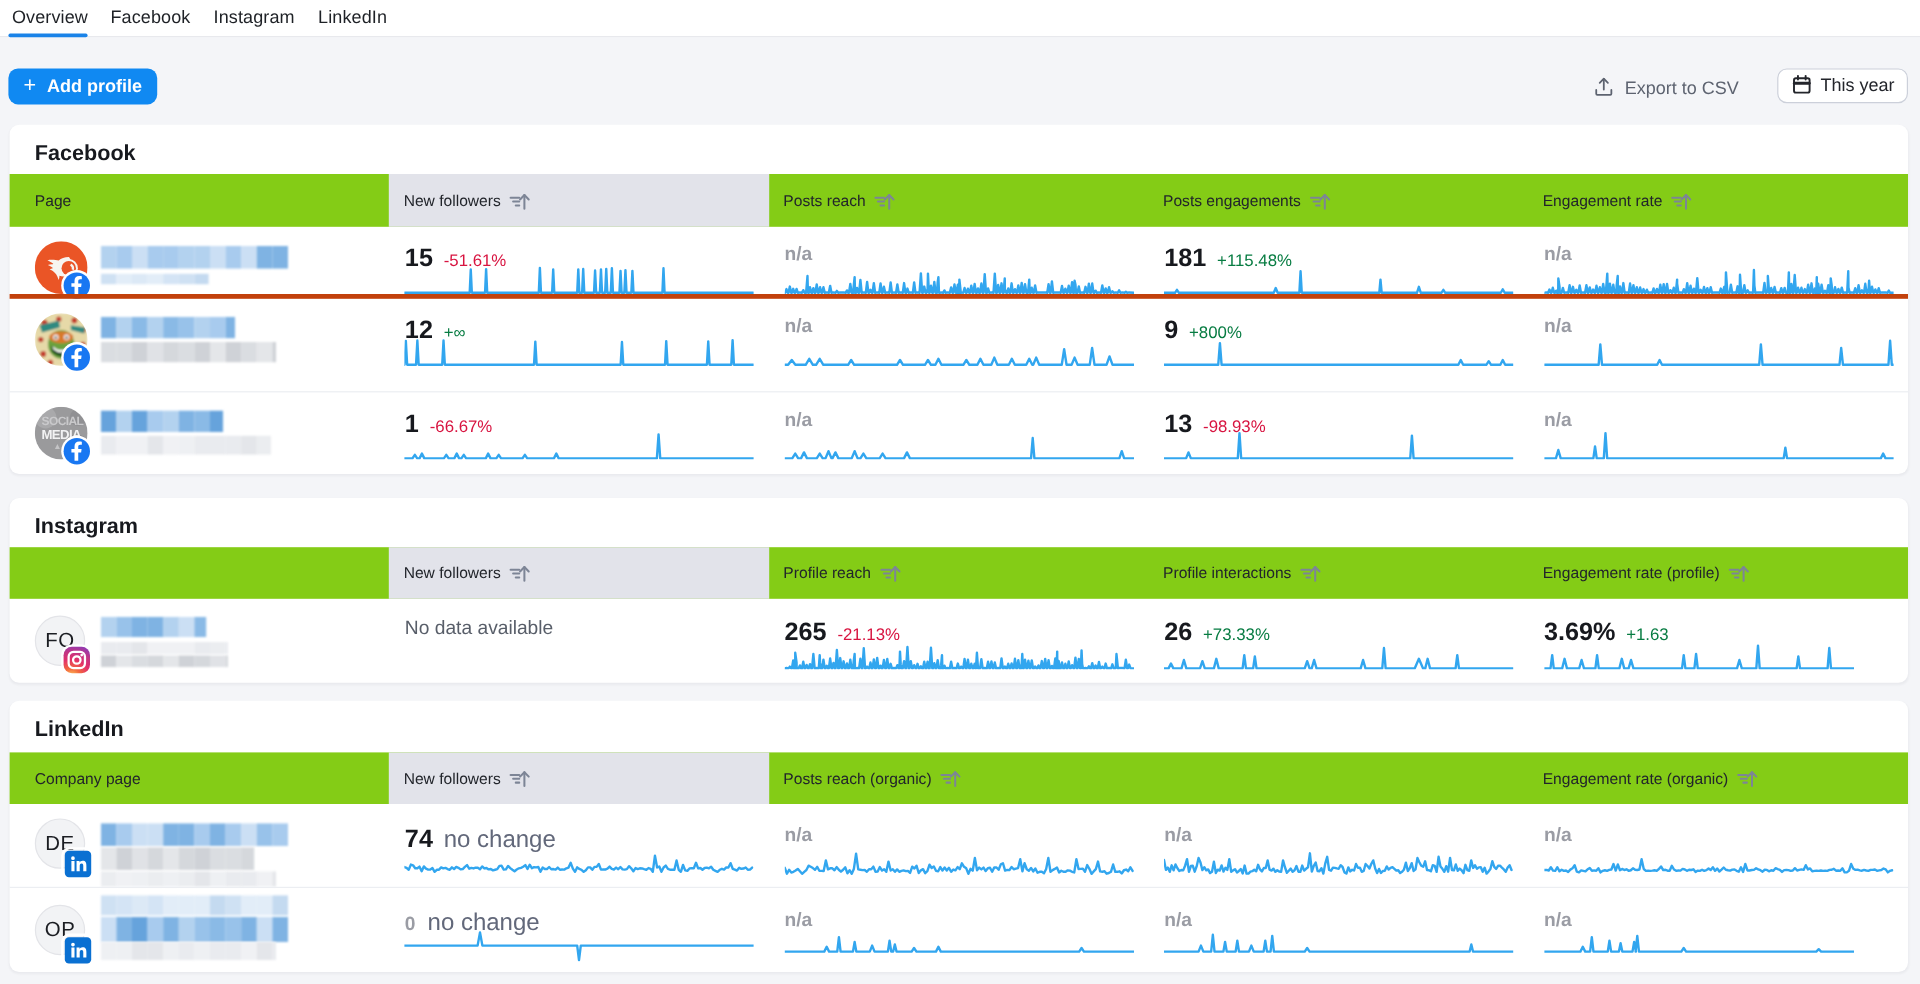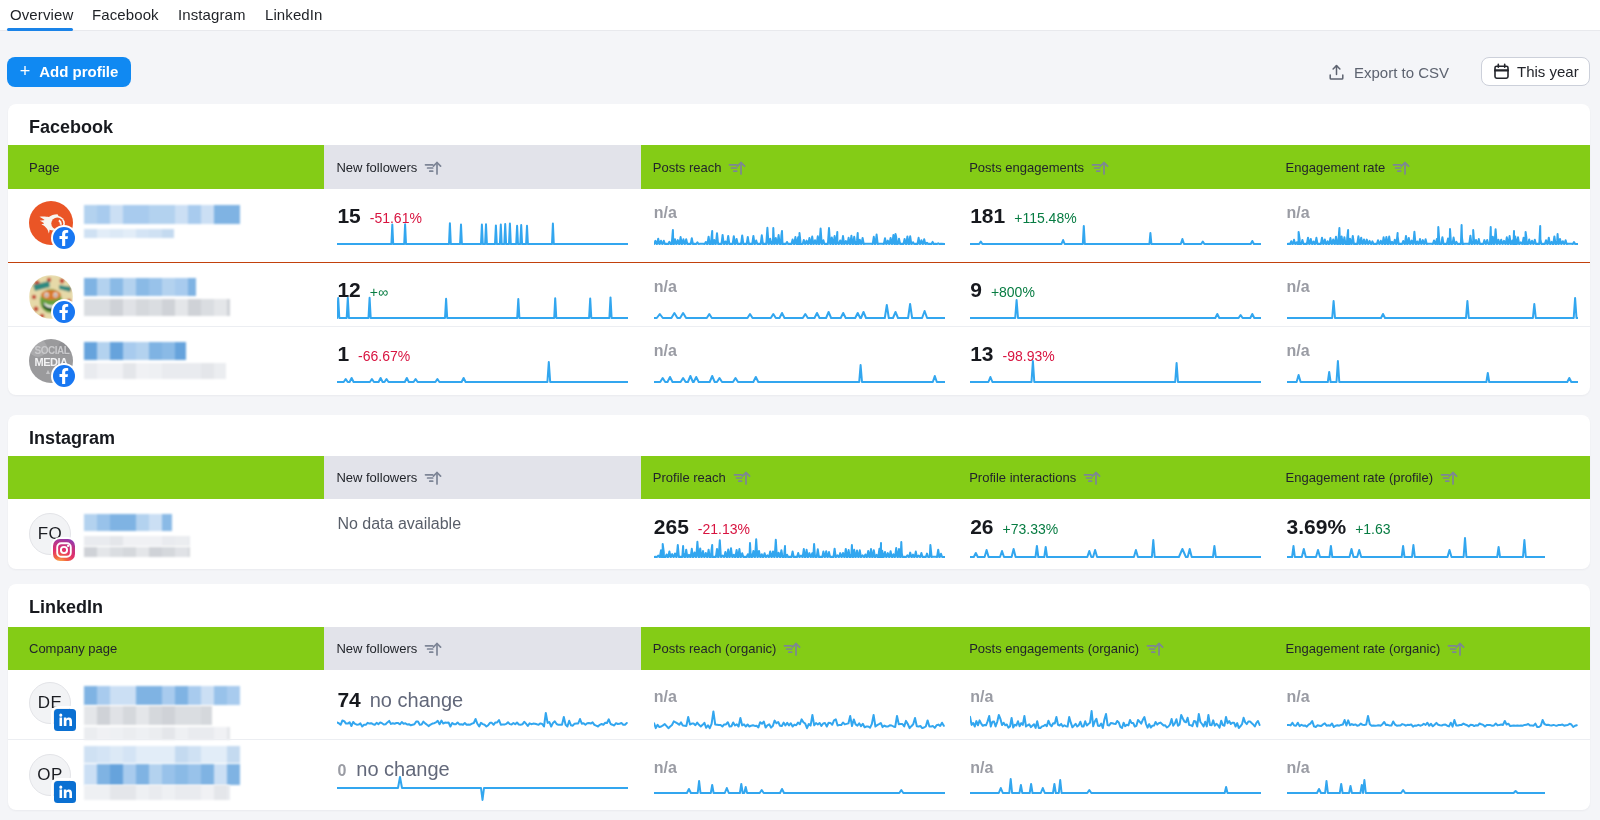--- a/index.html
+++ b/index.html
@@ -161,21 +161,21 @@
             <path d="M0,23 L9.2,23 L10.8,20.5 L12.4,23 L91.5,23 L93.1,19 L94.7,23 L112.8,23 L113.8,5 L114.8,23 L179.4,23 L180.4,12 L181.4,23 L210.8,23 L212.4,18 L214,23 L231.2,23 L232.8,20.5 L234.4,23 L280.7,23 L282.3,20 L283.9,23 L291,23" fill="none" stroke="#32a6ef" stroke-width="2" stroke-linejoin="round" stroke-linecap="round"></path>
           </svg></div>
       </div>
       <div class="cell" style="left:1265.6px;width:316.4px">
         <div class="vrow" style="top:15px"><span class="na">n/a</span></div>
         <div class="sprow" style="top:32px"><svg class="spark" width="291" height="24" viewBox="0 0 291 24">
             <path d="M0,23 L1.4,22.7 L3.1,23 L4.2,20.3 L5.3,23 L5.9,23 L7,18.8 L8.1,23 L8.7,23 L9.8,21.2 L10.4,23 L10.9,23 L11.5,23 L11.6,11 L12.6,17.9 L12.8,23 L13.7,23 L14.3,23 L15.4,18.9 L16.5,23 L18.2,22.7 L19.9,23 L21,16.7 L22.1,23 L22.7,23 L23.8,18 L24.9,23 L25.5,23 L26.6,20.5 L27.7,23 L28.3,23 L29.4,16.8 L30.5,23 L32.2,22.7 L33.9,23 L35,16.7 L36.1,23 L36.7,23 L37.8,18.5 L38.9,23 L39.5,23 L40.6,20.3 L41.7,23 L42.3,23 L43.4,17.1 L44.5,23 L45.1,23 L46.2,18.4 L47.3,23 L47.9,23 L49,15.7 L50.1,23 L50.7,23 L51.2,23 L51.8,14.9 L52.4,7 L52.9,23 L53.5,23 L53.6,23 L54.6,15.4 L55.7,23 L56.3,23 L57.4,16.3 L58.5,23 L59.1,23 L59.9,23 L60.2,17.1 L61.1,9 L61.3,23 L61.9,23 L62.3,23 L63,17.8 L64.1,23 L64.7,23 L65.8,14.9 L66.9,23 L68.6,22.7 L70.3,23 L71.4,15.3 L72.5,23 L73.1,23 L74.2,16.7 L75.3,23 L75.9,23 L77,18.4 L78.1,23 L78.7,23 L79.8,18.6 L80.9,23 L81.5,23 L82.6,19.9 L83.7,23 L84.3,23 L85.4,20.4 L86.5,23 L88.2,22.7 L89.9,23 L91,19.3 L92.1,23 L92.7,23 L93.8,19.8 L94.9,23 L95.5,23 L96.6,16.3 L97.7,23 L98.3,23 L99.4,15.9 L100.5,23 L101.1,23 L102.2,15.6 L103.3,23 L103.9,23 L105,20.8 L106.1,23 L106.7,23 L107.8,18.8 L108.9,23 L109.4,23 L109.5,23 L110.6,12 L110.6,15.1 L111.7,23 L111.8,23 L113.4,22.7 L115.1,23 L116.2,20 L117.3,23 L117.9,23 L119,15 L120.1,23 L120.7,23 L121.8,17 L122.9,23 L123.5,23 L124.6,19.6 L125.7,23 L126.3,23 L127.4,10.8 L128.5,23 L129.1,23 L130.2,20.5 L131.3,23 L131.9,23 L133,18.1 L134.1,23 L134.7,23 L135.8,19.1 L136.9,23 L137.5,23 L138.6,18.3 L139.7,23 L141.4,22.7 L144.2,22.7 L145.9,23 L147,19.5 L148.1,23 L148.7,23 L149.8,18.1 L150.1,23 L150.9,23 L151.3,6 L152.5,23 L152.6,22.7 L154.3,23 L155.4,16.2 L156.5,23 L158.2,22.7 L159.9,23 L161,17.6 L161.8,23 L162.1,23 L162.7,23 L163,8 L163.8,19.6 L164.2,23 L164.9,23 L165.5,23 L166.6,16.6 L167.7,23 L168.3,23 L169.4,20.9 L170.5,23 L172.2,22.7 L173.4,23 L173.9,23 L174.6,4 L175,17 L175.8,23 L176.1,23 L177.8,22.7 L180.6,22.7 L182.3,23 L183.4,14.7 L184.5,23 L185,23 L185.1,23 L186.2,20.6 L186.2,9 L187.3,23 L187.4,23 L187.9,23 L189,19 L190.1,23 L190.7,23 L191.8,18.1 L192.9,23 L194.6,22.7 L196.3,23 L197.4,19.1 L198.5,23 L199.1,23 L200.2,18.9 L201.3,23 L201.9,23 L202.5,23 L203,21.4 L203.7,6 L204.1,23 L204.7,23 L204.9,23 L205.8,15.7 L206.9,23 L207.5,23 L208.6,8.2 L209.7,23 L210.3,23 L211.4,18.8 L212.5,23 L213.1,23 L214.2,18.8 L215.3,23 L215.9,23 L217,19.9 L218.1,23 L218.7,23 L219.8,16.3 L220.9,23 L221.5,23 L222.6,15.1 L223.7,23 L224.3,23 L225.4,19.5 L225.8,23 L226.5,23 L227,10 L227.1,23 L228.2,23 L228.2,15.5 L229.3,23 L229.9,23 L231,16.3 L232.1,23 L232.7,23 L233.8,21.3 L234.9,23 L235.5,23 L236.6,16.7 L237.4,23 L237.7,23 L238.3,23 L238.6,11 L239.4,16.7 L239.8,23 L240.5,23 L241.1,23 L242.2,18.4 L243.3,23 L243.9,23 L245,19.8 L246.1,23 L246.7,23 L247.8,18.7 L248.9,23 L250.6,22.7 L252,23 L252.3,23 L253.2,5 L253.4,18.5 L254.4,23 L254.5,23 L256.2,22.7 L257.9,23 L259,19.2 L260.1,23 L260.7,23 L261.8,16.7 L262.9,23 L263.5,23 L264.6,20.9 L265.7,23 L266.3,23 L267.4,15.5 L268.5,23 L269.1,23 L269.4,23 L270.2,19.4 L270.6,13 L271.3,23 L271.8,23 L271.9,23 L273,17.9 L274.1,23 L274.7,23 L275.8,20.2 L276.9,23 L277.5,23 L278.6,19.2 L279.7,23 L281.4,22.7 L284.2,22.7 L285.9,23 L287,21.1 L288.1,23 L291,23" fill="none" stroke="#32a6ef" stroke-width="2" stroke-linejoin="round" stroke-linecap="round"></path>
           </svg></div>
       </div>
     </div>
-    <div class="trow" style="top:158px;height:68.6px;border-top:1px solid #c2410c;">
+    <div class="trow" style="top:141px;height:68.6px;border-top:4px solid #c2410c;">
       <div class="cell" style="left:0px;width:316.4px">
         <div class="avwrap" style="top:12px">
           <svg width="44" height="44" viewBox="0 0 44 44">
             <defs>
               <clipPath id="pzc">
                 <circle cx="22" cy="22" r="22"></circle>
               </clipPath>
               <filter id="pzb" x="-20%" y="-20%" width="140%" height="140%">
                 <feGaussianBlur stdDeviation="1"></feGaussianBlur>
               </filter>
@@ -461,29 +461,20 @@
         </svg></div>
       <div class="hc" style="left:632.8px;width:316.4px;padding-left:12px">Posts reach (organic)<svg class="sort" width="18" height="18" viewBox="0 0 18 18">
           <g stroke="#7d8596" stroke-width="1.7" fill="none" stroke-linecap="round">
             <path d="M1.5 5.8h7.2"></path>
             <path d="M3.6 9h5.1"></path>
             <path d="M5.8 12.2h2.9"></path>
             <path d="M13 15V3.6"></path>
             <path d="M9.4 7.2L13 3.5l3.6 3.7" stroke-linejoin="round"></path>
           </g>
         </svg></div>
-      <div class="hc" style="left:949.2px;width:316.4px;padding-left:12px">Posts engagements (organic)<svg class="sort" width="18" height="18" viewBox="0 0 18 18">
-          <g stroke="#7d8596" stroke-width="1.7" fill="none" stroke-linecap="round">
-            <path d="M1.5 5.8h7.2"></path>
-            <path d="M3.6 9h5.1"></path>
-            <path d="M5.8 12.2h2.9"></path>
-            <path d="M13 15V3.6"></path>
-            <path d="M9.4 7.2L13 3.5l3.6 3.7" stroke-linejoin="round"></path>
-          </g>
-        </svg></div>
       <div class="hc" style="left:1265.6px;width:316.4px;padding-left:12px">Engagement rate (organic)<svg class="sort" width="18" height="18" viewBox="0 0 18 18">
           <g stroke="#7d8596" stroke-width="1.7" fill="none" stroke-linecap="round">
             <path d="M1.5 5.8h7.2"></path>
             <path d="M3.6 9h5.1"></path>
             <path d="M5.8 12.2h2.9"></path>
             <path d="M13 15V3.6"></path>
             <path d="M9.4 7.2L13 3.5l3.6 3.7" stroke-linejoin="round"></path>
           </g>
         </svg></div>
     </div>

